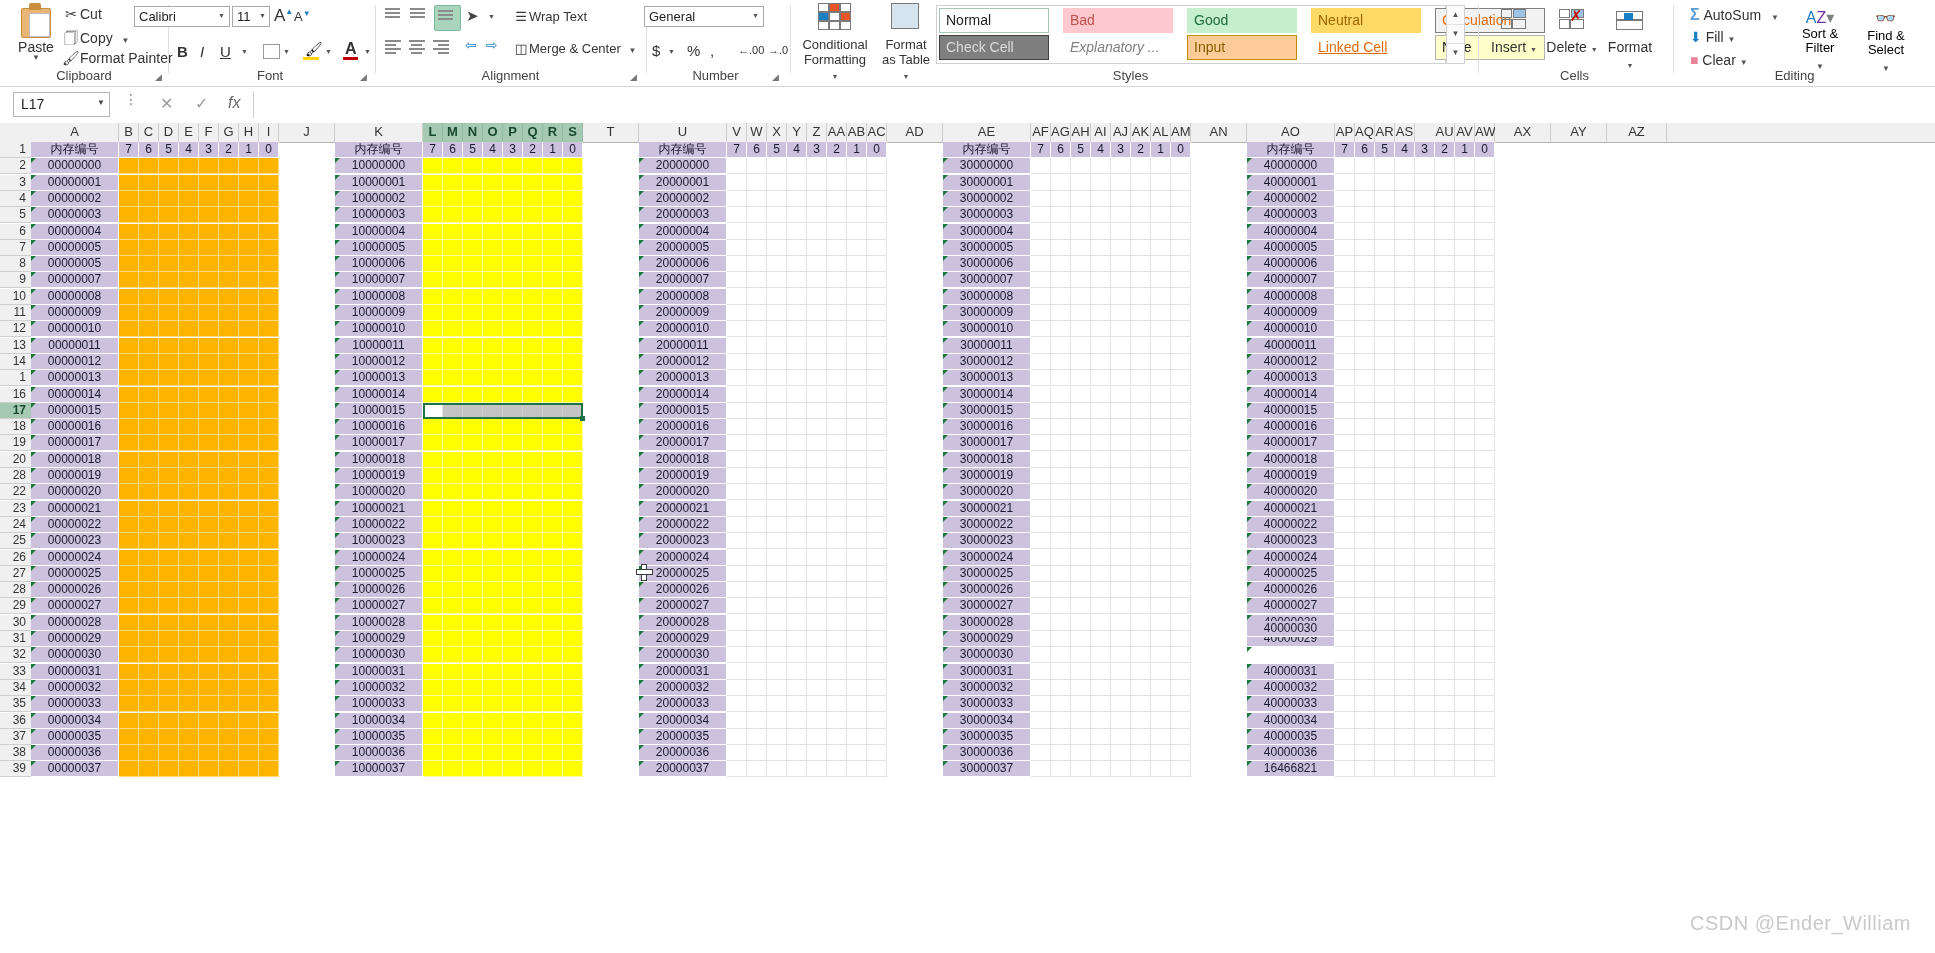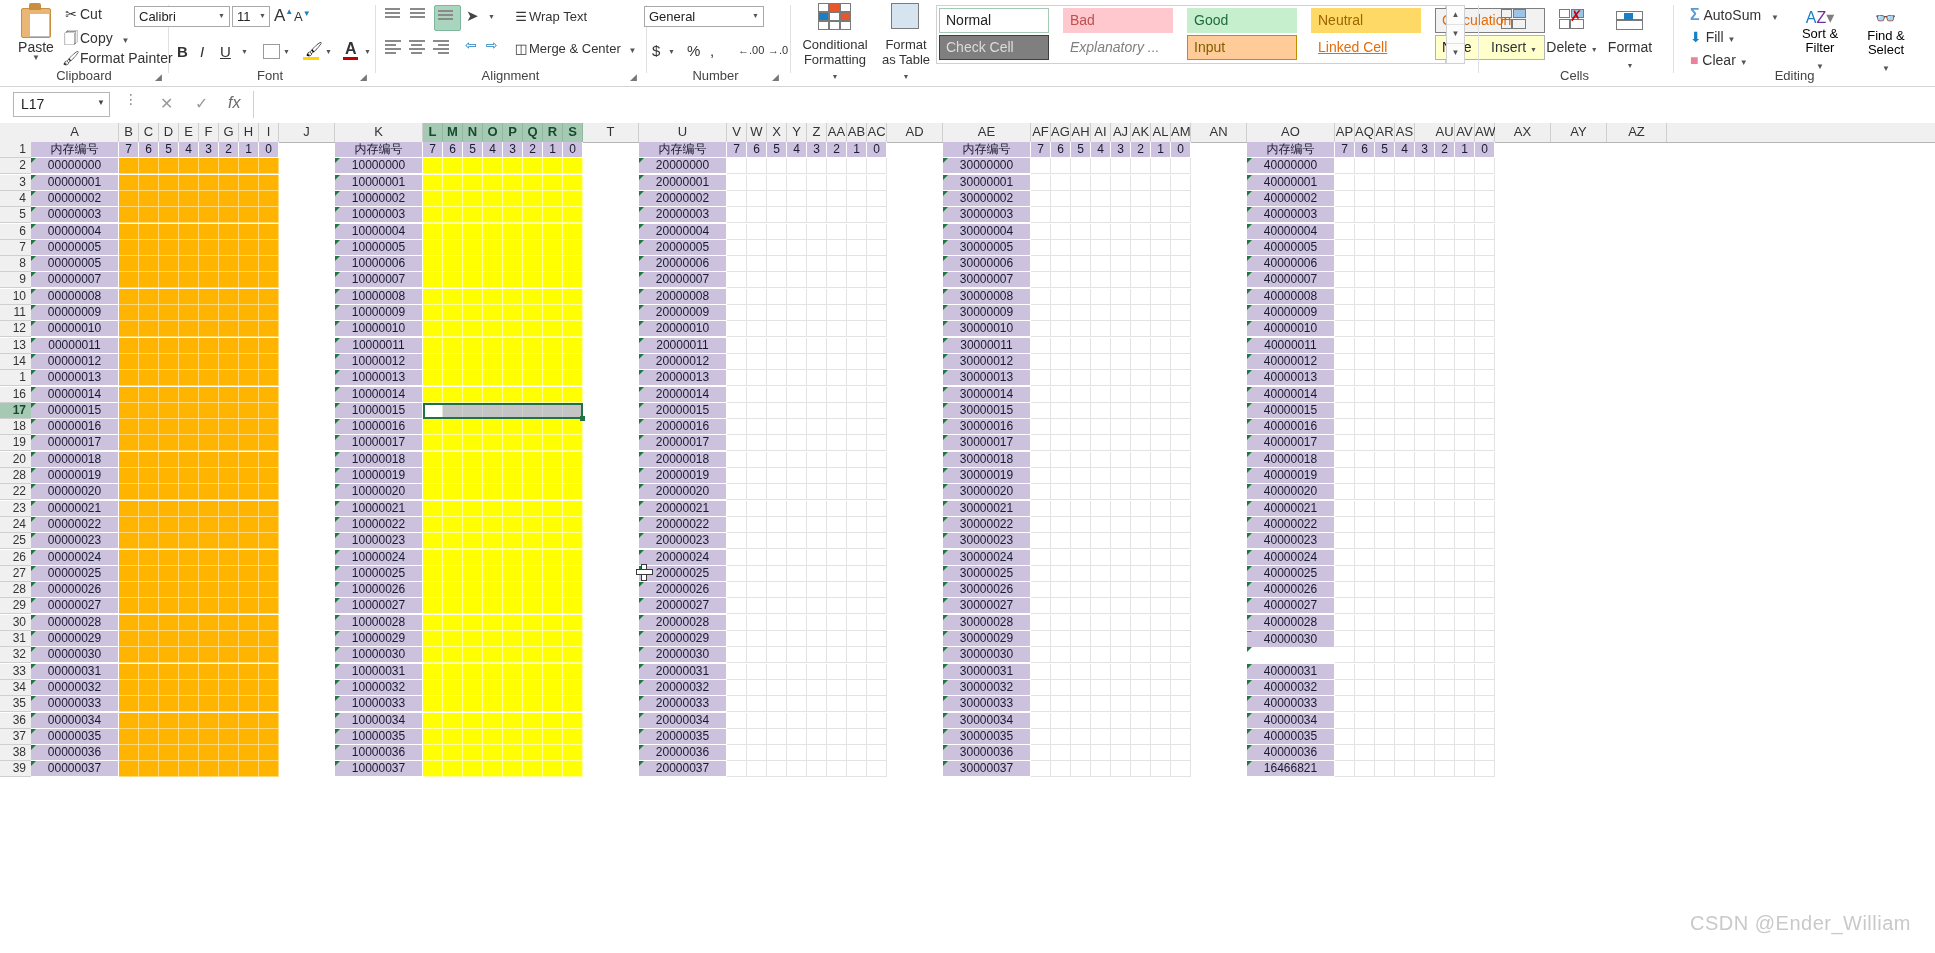--- a/index.html
+++ b/index.html
@@ -248,20 +248,21 @@
       <div class="scell" style="left: 126px; top: 29px; font-style: italic; background: rgb(255, 255, 255); color: rgb(127, 127, 127); border: 1px solid rgb(255, 255, 255);"><span>Explanatory ...</span></div>
       <div class="scell" style="left: 250px; top: 29px; background: rgb(255, 204, 153); color: rgb(127, 96, 0); border: 1px solid rgb(191, 143, 0);"><span>Input</span></div>
       <div class="scell" style="left: 374px; top: 29px; text-decoration: underline; background: rgb(255, 255, 255); color: rgb(227, 108, 10); border: 1px solid rgb(255, 255, 255);"><span>Linked Cell</span></div>
       <div class="scell" style="left: 498px; top: 29px; background: rgb(255, 255, 204); color: rgb(34, 34, 34); border: 1px solid rgb(178, 178, 178);"><span>Note</span></div>
     </div>
     <div class="sarrows">
       <div>▲</div>
       <div>▼</div>
       <div style="border-bottom:none;">▼</div>
     </div>
+    <div class="grp-title" style="left:793px;width:675px;">Styles</div>
     <div class="sep" style="left:1478px;"></div>
 
     <div class="grp" style="left:1482px;width:185px;"></div>
     <div class="cbtn" style="left:1487px;top:5px;">
       <span class="g">
         <span class="minitbl" style="margin-top:4px;">
           <i style="left:0;top:0;width:11px;height:9px;"></i><i style="left:12px;top:0;width:13px;height:9px;background:#9dc3e6;"></i>
           <i style="left:0;top:10px;width:11px;height:10px;"></i><i style="left:11px;top:10px;width:14px;height:10px;"></i>
         </span></span>
       <span>Insert</span>
@@ -2279,21 +2280,21 @@
         <div class="cell c-lbl" style="left: 1216px; top: 489px; width: 88px;">40000029</div>
         <div class="cmark" style="left: 1216px; top: 489px;"></div>
         <div class="cell " style="left: 1304px; top: 489px; width: 20px;"></div>
         <div class="cell " style="left: 1324px; top: 489px; width: 20px;"></div>
         <div class="cell " style="left: 1344px; top: 489px; width: 20px;"></div>
         <div class="cell " style="left: 1364px; top: 489px; width: 20px;"></div>
         <div class="cell " style="left: 1384px; top: 489px; width: 20px;"></div>
         <div class="cell " style="left: 1404px; top: 489px; width: 20px;"></div>
         <div class="cell " style="left: 1424px; top: 489px; width: 20px;"></div>
         <div class="cell " style="left: 1444px; top: 489px; width: 20px;"></div>
-        <div class="cell c-lbl" style="left: 1216px; top: 490px; width: 88px;">40000030</div>
+        <div class="cell c-lbl" style="left: 1216px; top: 479px; width: 88px;">40000030</div>
         <div class="cmark" style="left: 1216px; top: 505.3px;"></div>
         <div class="cell " style="left: 1304px; top: 505.3px; width: 20px;"></div>
         <div class="cell " style="left: 1324px; top: 505.3px; width: 20px;"></div>
         <div class="cell " style="left: 1344px; top: 505.3px; width: 20px;"></div>
         <div class="cell " style="left: 1364px; top: 505.3px; width: 20px;"></div>
         <div class="cell " style="left: 1384px; top: 505.3px; width: 20px;"></div>
         <div class="cell " style="left: 1404px; top: 505.3px; width: 20px;"></div>
         <div class="cell " style="left: 1424px; top: 505.3px; width: 20px;"></div>
         <div class="cell " style="left: 1444px; top: 505.3px; width: 20px;"></div>
         <div class="cell c-lbl" style="left: 1216px; top: 521.6px; width: 88px;">40000031</div>

